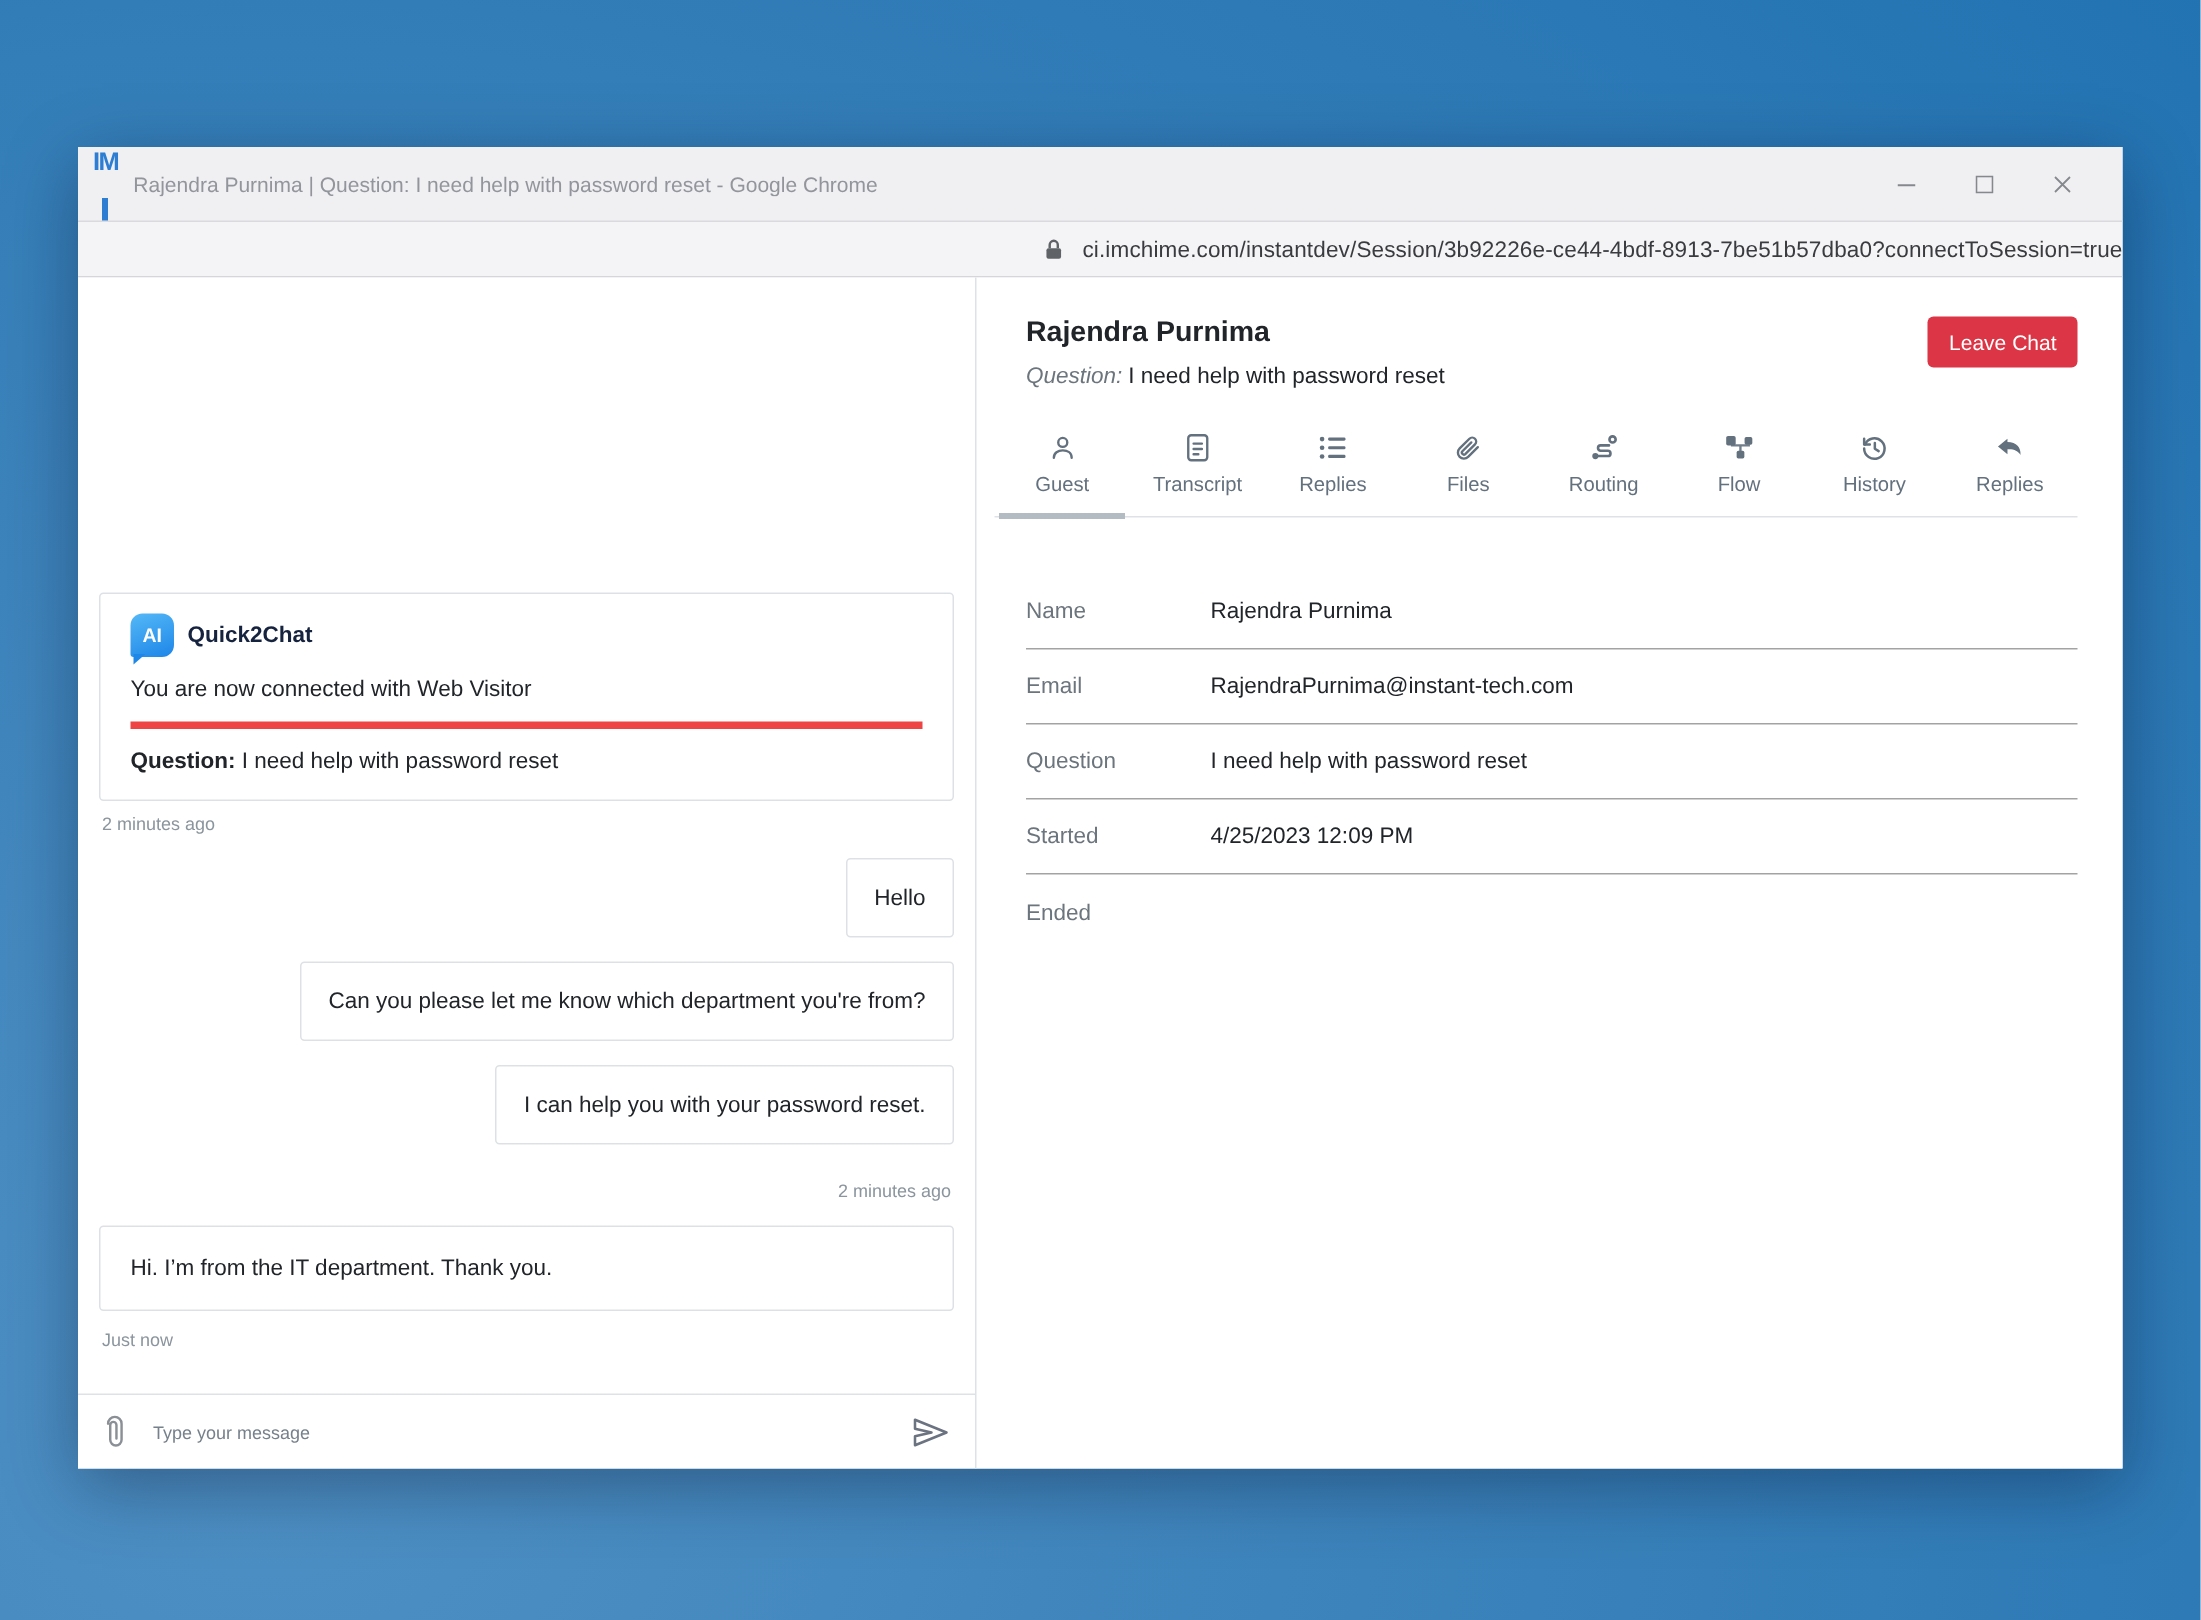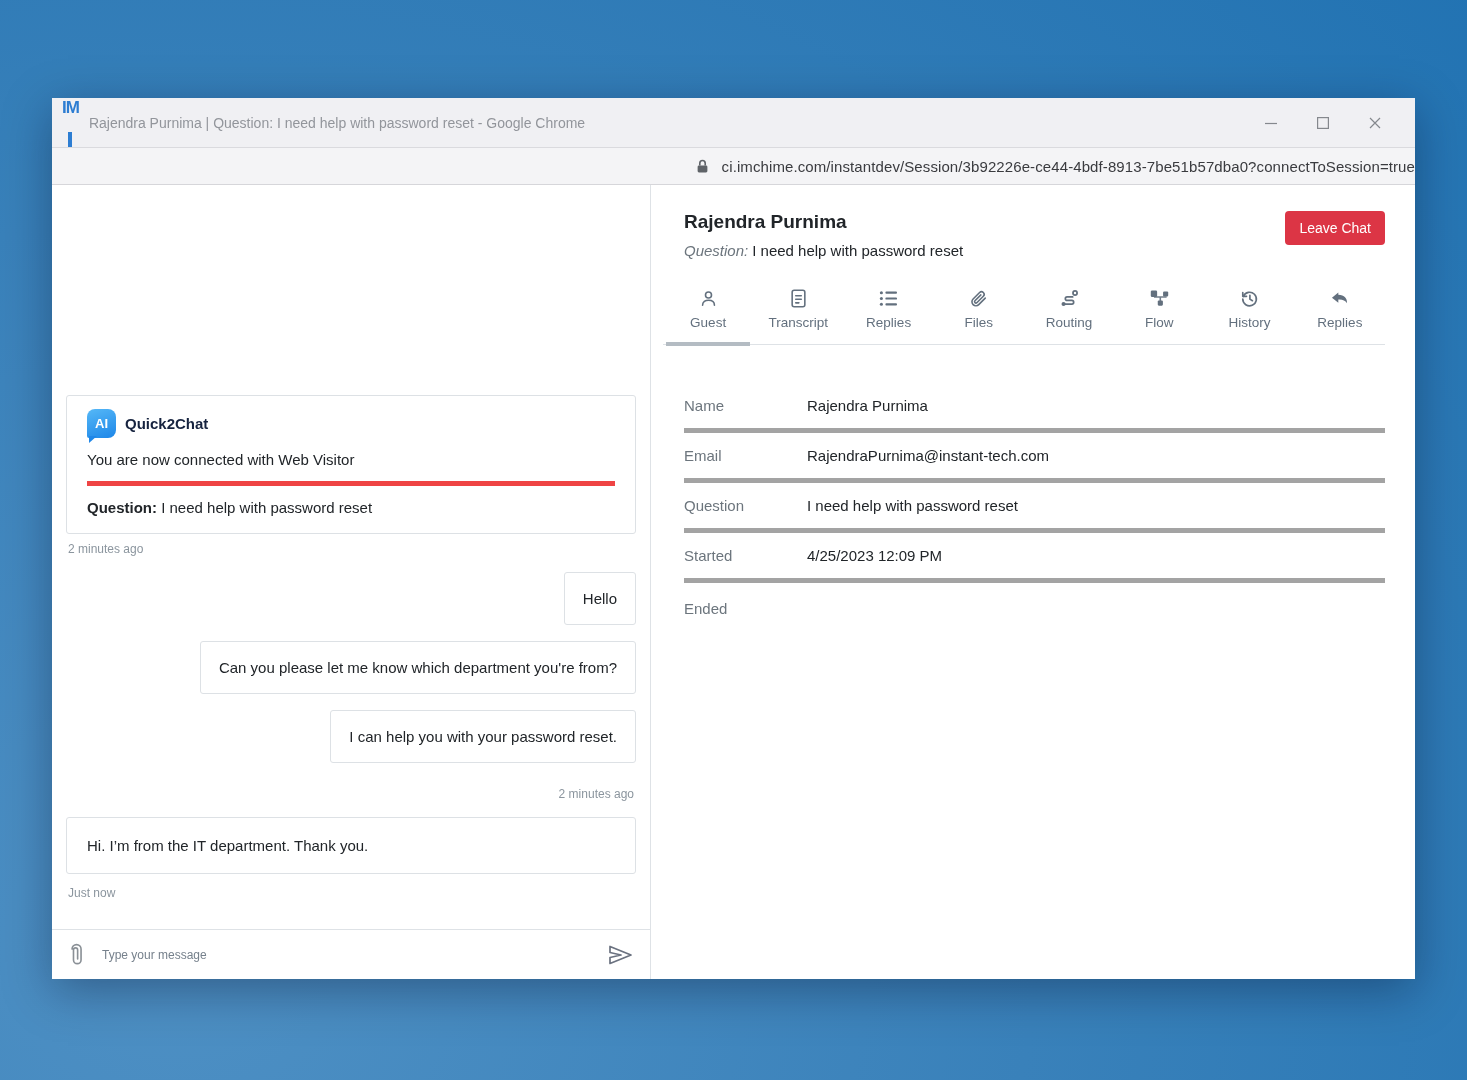--- a/index.html
+++ b/index.html
@@ -68,21 +68,21 @@
   .leave-btn{ background:#dc3545; color:#fff; border:none; border-radius:4px; font-size:14px;
     padding:9px 14px; font-family:inherit; cursor:pointer; }
   .tabs{ margin:27px 0 0 -21px; display:flex; border-bottom:1px solid #dee2e6; }
   .tab{ flex:1; display:flex; flex-direction:column; align-items:center; gap:7px;
     padding:2px 0 14px; color:#63707e; position:relative; cursor:pointer; }
   .tab .ticon{ display:flex; height:20px; align-items:center; }
   .tab .tlabel{ font-size:13.5px; }
   .tab.active::after{ content:""; position:absolute; left:3px; right:3px; bottom:-2px;
     height:4px; background:#b4bcc3; }
   .details{ margin-top:38px; }
-  .drow{ display:flex; align-items:center; padding:14px 0; border-bottom:5px solid #a3a3a3;
+  .drow{ display:flex; align-items:center; padding:14px 0; border-bottom:1px solid #a3a3a3;
     font-size:15px; min-height:50px; }
   .drow:last-child{ border-bottom:none; }
   .dlabel{ width:123px; flex:0 0 auto; color:#6c757d; }
   .dvalue{ color:#212529; }
   svg{ display:block; }
 </style>
 </head>
 <body>
 
 <div class="window">

